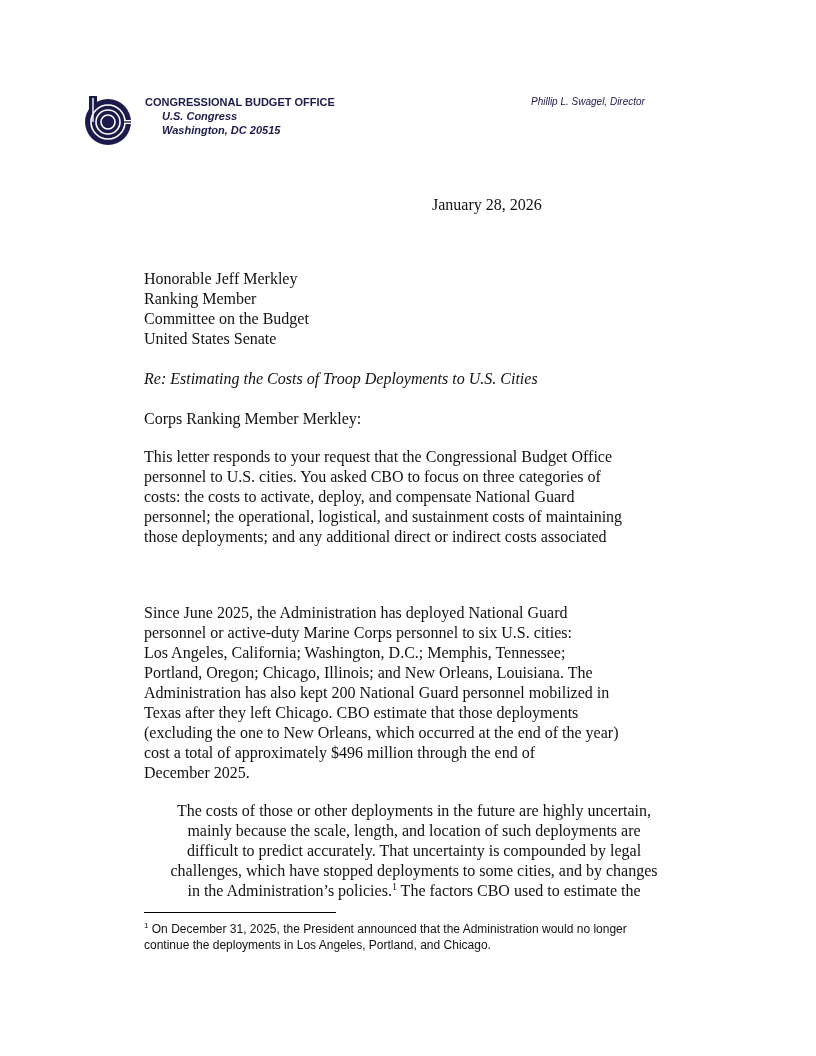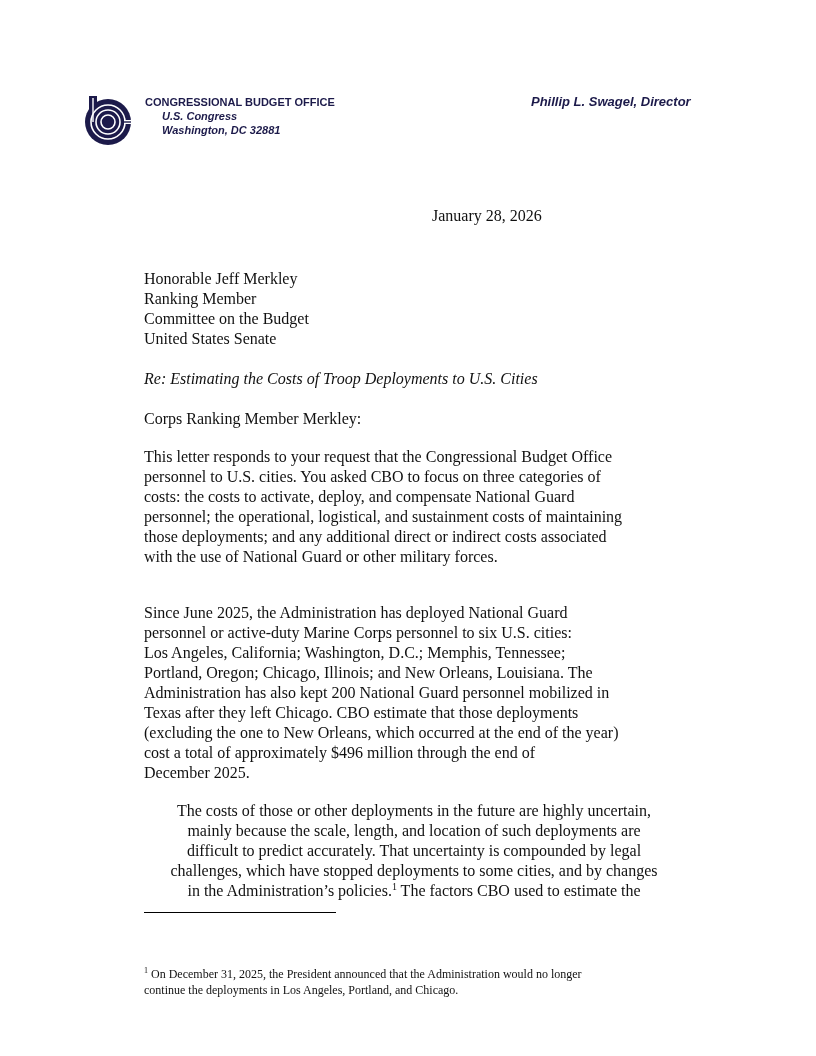--- a/index.html
+++ b/index.html
@@ -5,37 +5,37 @@
     html, body { margin: 0; padding: 0; background: #ffffff; }
     body { width: 816px; height: 1056px; position: relative; overflow: hidden; }
     .page { position: absolute; left: 0; top: 0; width: 816px; height: 1056px; background: #ffffff; }
 
     .letterhead { position: absolute; left: 84px; top: 94px; width: 620px; height: 52px; }
     .logo { position: absolute; left: 0; top: 0; width: 50px; height: 52px; }
     .org-block { position: absolute; left: 61px; top: 1px; color: #1c1a4a;
       font-family: "Liberation Sans", sans-serif; font-weight: bold; font-size: 11px; line-height: 14px; }
     .org-block .italic { font-style: italic; margin-left: 17px; }
     .director { position: absolute; left: 447px; top: 1px; color: #1c1a4a;
-      font-family: "Liberation Sans", sans-serif; font-weight: bold; font-style: italic; font-size: 13px; line-height: 14px; white-space: nowrap; }
+      font-family: "Liberation Sans", sans-serif; font-weight: normal; font-style: italic; font-size: 10px; line-height: 14px; white-space: nowrap; }
 
     .body-text { font-family: "Liberation Serif", serif; font-size: 16px; line-height: 20px; color: #111111; }
-    .date { position: absolute; left: 432px; top: 206px; }
+    .date { position: absolute; left: 432px; top: 195px; }
     .address { position: absolute; left: 144px; top: 269px; }
     .address div { white-space: nowrap; }
     .re-line { position: absolute; left: 144px; top: 369px; font-style: italic; white-space: nowrap; }
     .salutation { position: absolute; left: 144px; top: 409px; white-space: nowrap; }
     .para { position: absolute; left: 144px; width: 540px; }
     .para div { white-space: nowrap; }
     .p1 { top: 447px; }
     .p2 { top: 603px; }
     .p3 { top: 801px; text-align: center; }
     sup { font-size: 10px; line-height: 0; vertical-align: super; }
 
     .fn-rule { position: absolute; left: 144px; top: 912px; width: 192px; height: 0; border-top: 1px solid #000000; }
-    .footnote { position: absolute; left: 144px; top: 921px; font-family: Liberation Serif, serif; font-size: 12px; line-height: 16px; color: #111111; margin-top: 45px; }
+    .footnote { position: absolute; left: 144px; top: 921px; font-family: Liberation Sans, sans-serif; font-size: 12px; line-height: 16px; color: #111111; }
     .footnote div { white-space: nowrap; }
     .footnote sup { font-size: 8px; }
   </style>
 </head>
 <body>
 
 <div class="page">
 
   <div class="letterhead">
     <svg class="logo" viewBox="0 0 50 52" width="50" height="52">
@@ -44,21 +44,21 @@
       <circle cx="24" cy="28" r="17" fill="none" stroke="#ffffff" stroke-width="1.6"></circle>
       <circle cx="24" cy="28" r="12" fill="none" stroke="#ffffff" stroke-width="1.6"></circle>
       <circle cx="24" cy="28" r="7" fill="none" stroke="#ffffff" stroke-width="1.6"></circle>
       <line x1="9" y1="4" x2="9" y2="28" stroke="#ffffff" stroke-width="1.4"></line>
       <rect x="40" y="26" width="10" height="4" fill="#ffffff"></rect>
       <line x1="40" y1="28" x2="47" y2="28" stroke="#1c1a4a" stroke-width="1.4"></line>
     </svg>
     <div class="org-block">
       <div>CONGRESSIONAL BUDGET OFFICE</div>
       <div class="italic">U.S. Congress</div>
-      <div class="italic">Washington, DC 32881</div>
+      <div class="italic">Washington, DC 20515</div>
     </div>
     <div class="director">Phillip L. Swagel, Director</div>
   </div>
 
   <div class="body-text date">January 28, 2026</div>
 
   <div class="body-text address">
     <div>Honorable Jeff Merkley</div>
     <div>Ranking Member</div>
     <div>Committee on the Budget</div>
@@ -68,21 +68,20 @@
   <div class="body-text re-line">Re: Estimating the Costs of Troop Deployments to U.S. Cities</div>
 
   <div class="body-text salutation">Corps Ranking Member Merkley:</div>
 
   <div class="body-text para p1">
     <div>This letter responds to your request that the Congressional Budget Office</div>
     <div>personnel to U.S. cities. You asked CBO to focus on three categories of</div>
     <div>costs: the costs to activate, deploy, and compensate National Guard</div>
     <div>personnel; the operational, logistical, and sustainment costs of maintaining</div>
     <div>those deployments; and any additional direct or indirect costs associated</div>
-    <div>with the use of National Guard or other military forces.</div>
   </div>
 
   <div class="body-text para p2">
     <div>Since June 2025, the Administration has deployed National Guard</div>
     <div>personnel or active-duty Marine Corps personnel to six U.S. cities:</div>
     <div>Los Angeles, California; Washington, D.C.; Memphis, Tennessee;</div>
     <div>Portland, Oregon; Chicago, Illinois; and New Orleans, Louisiana. The</div>
     <div>Administration has also kept 200 National Guard personnel mobilized in</div>
     <div>Texas after they left Chicago. CBO estimate that those deployments</div>
     <div>(excluding the one to New Orleans, which occurred at the end of the year)</div>

